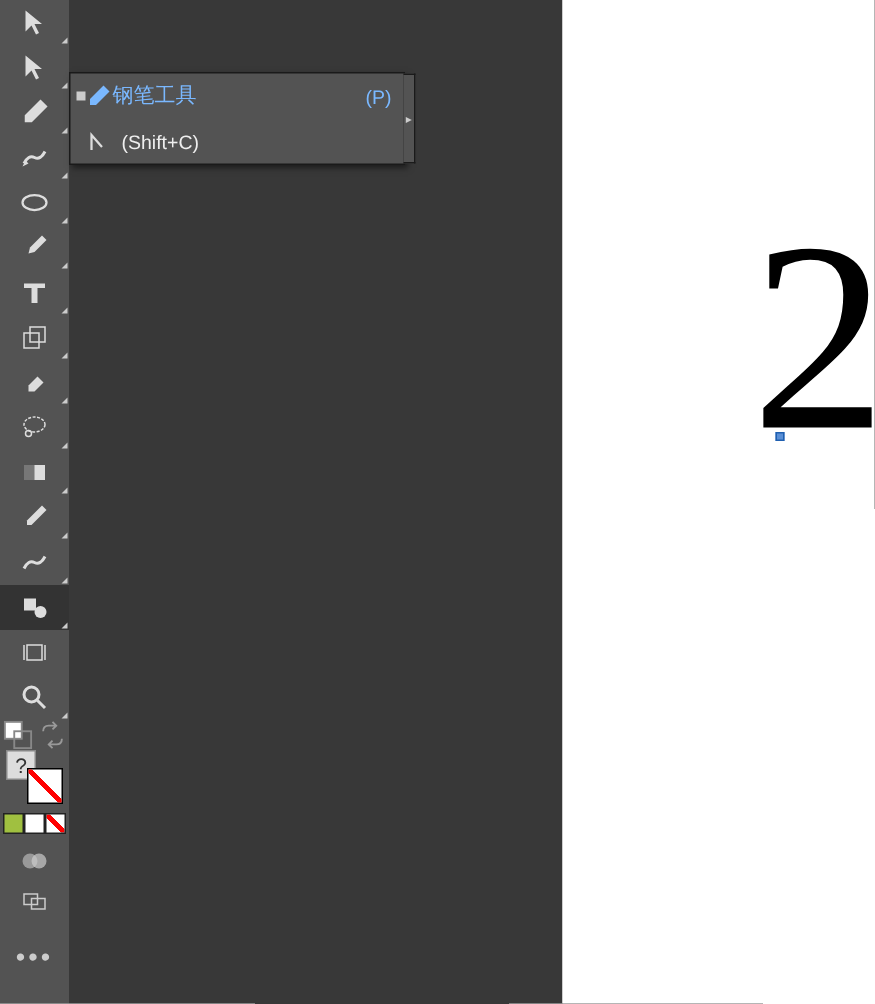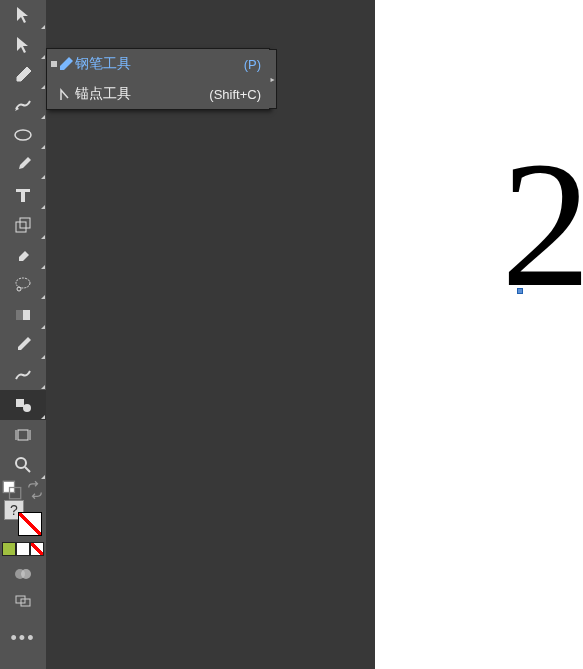--- a/index.html
+++ b/index.html
@@ -343,21 +343,20 @@
     <span class="flyout-label">钢笔工具</span>
     <span class="flyout-shortcut">(P)</span>
   </div>
   <div class="flyout-item">
     <span class="flyout-dot hidden"></span>
     <span class="flyout-icon">
       <svg viewBox="0 0 16 16" width="16" height="16">
           <path d="M3 14 L3 4 L10 12" stroke="#ddd" stroke-width="1.5" fill="none"></path>
         </svg>
     </span>
-    <span class="flyout-label">锚点工具</span>
     <span class="flyout-shortcut">(Shift+C)</span>
   </div>
   <div class="flyout-arrow">▸</div>
 </div>
 
 <div class="canvas-area">
   <div class="big-char">2</div>
   <div class="selection-handle" style="left:142px; top:288px;"></div>
 </div>
 

